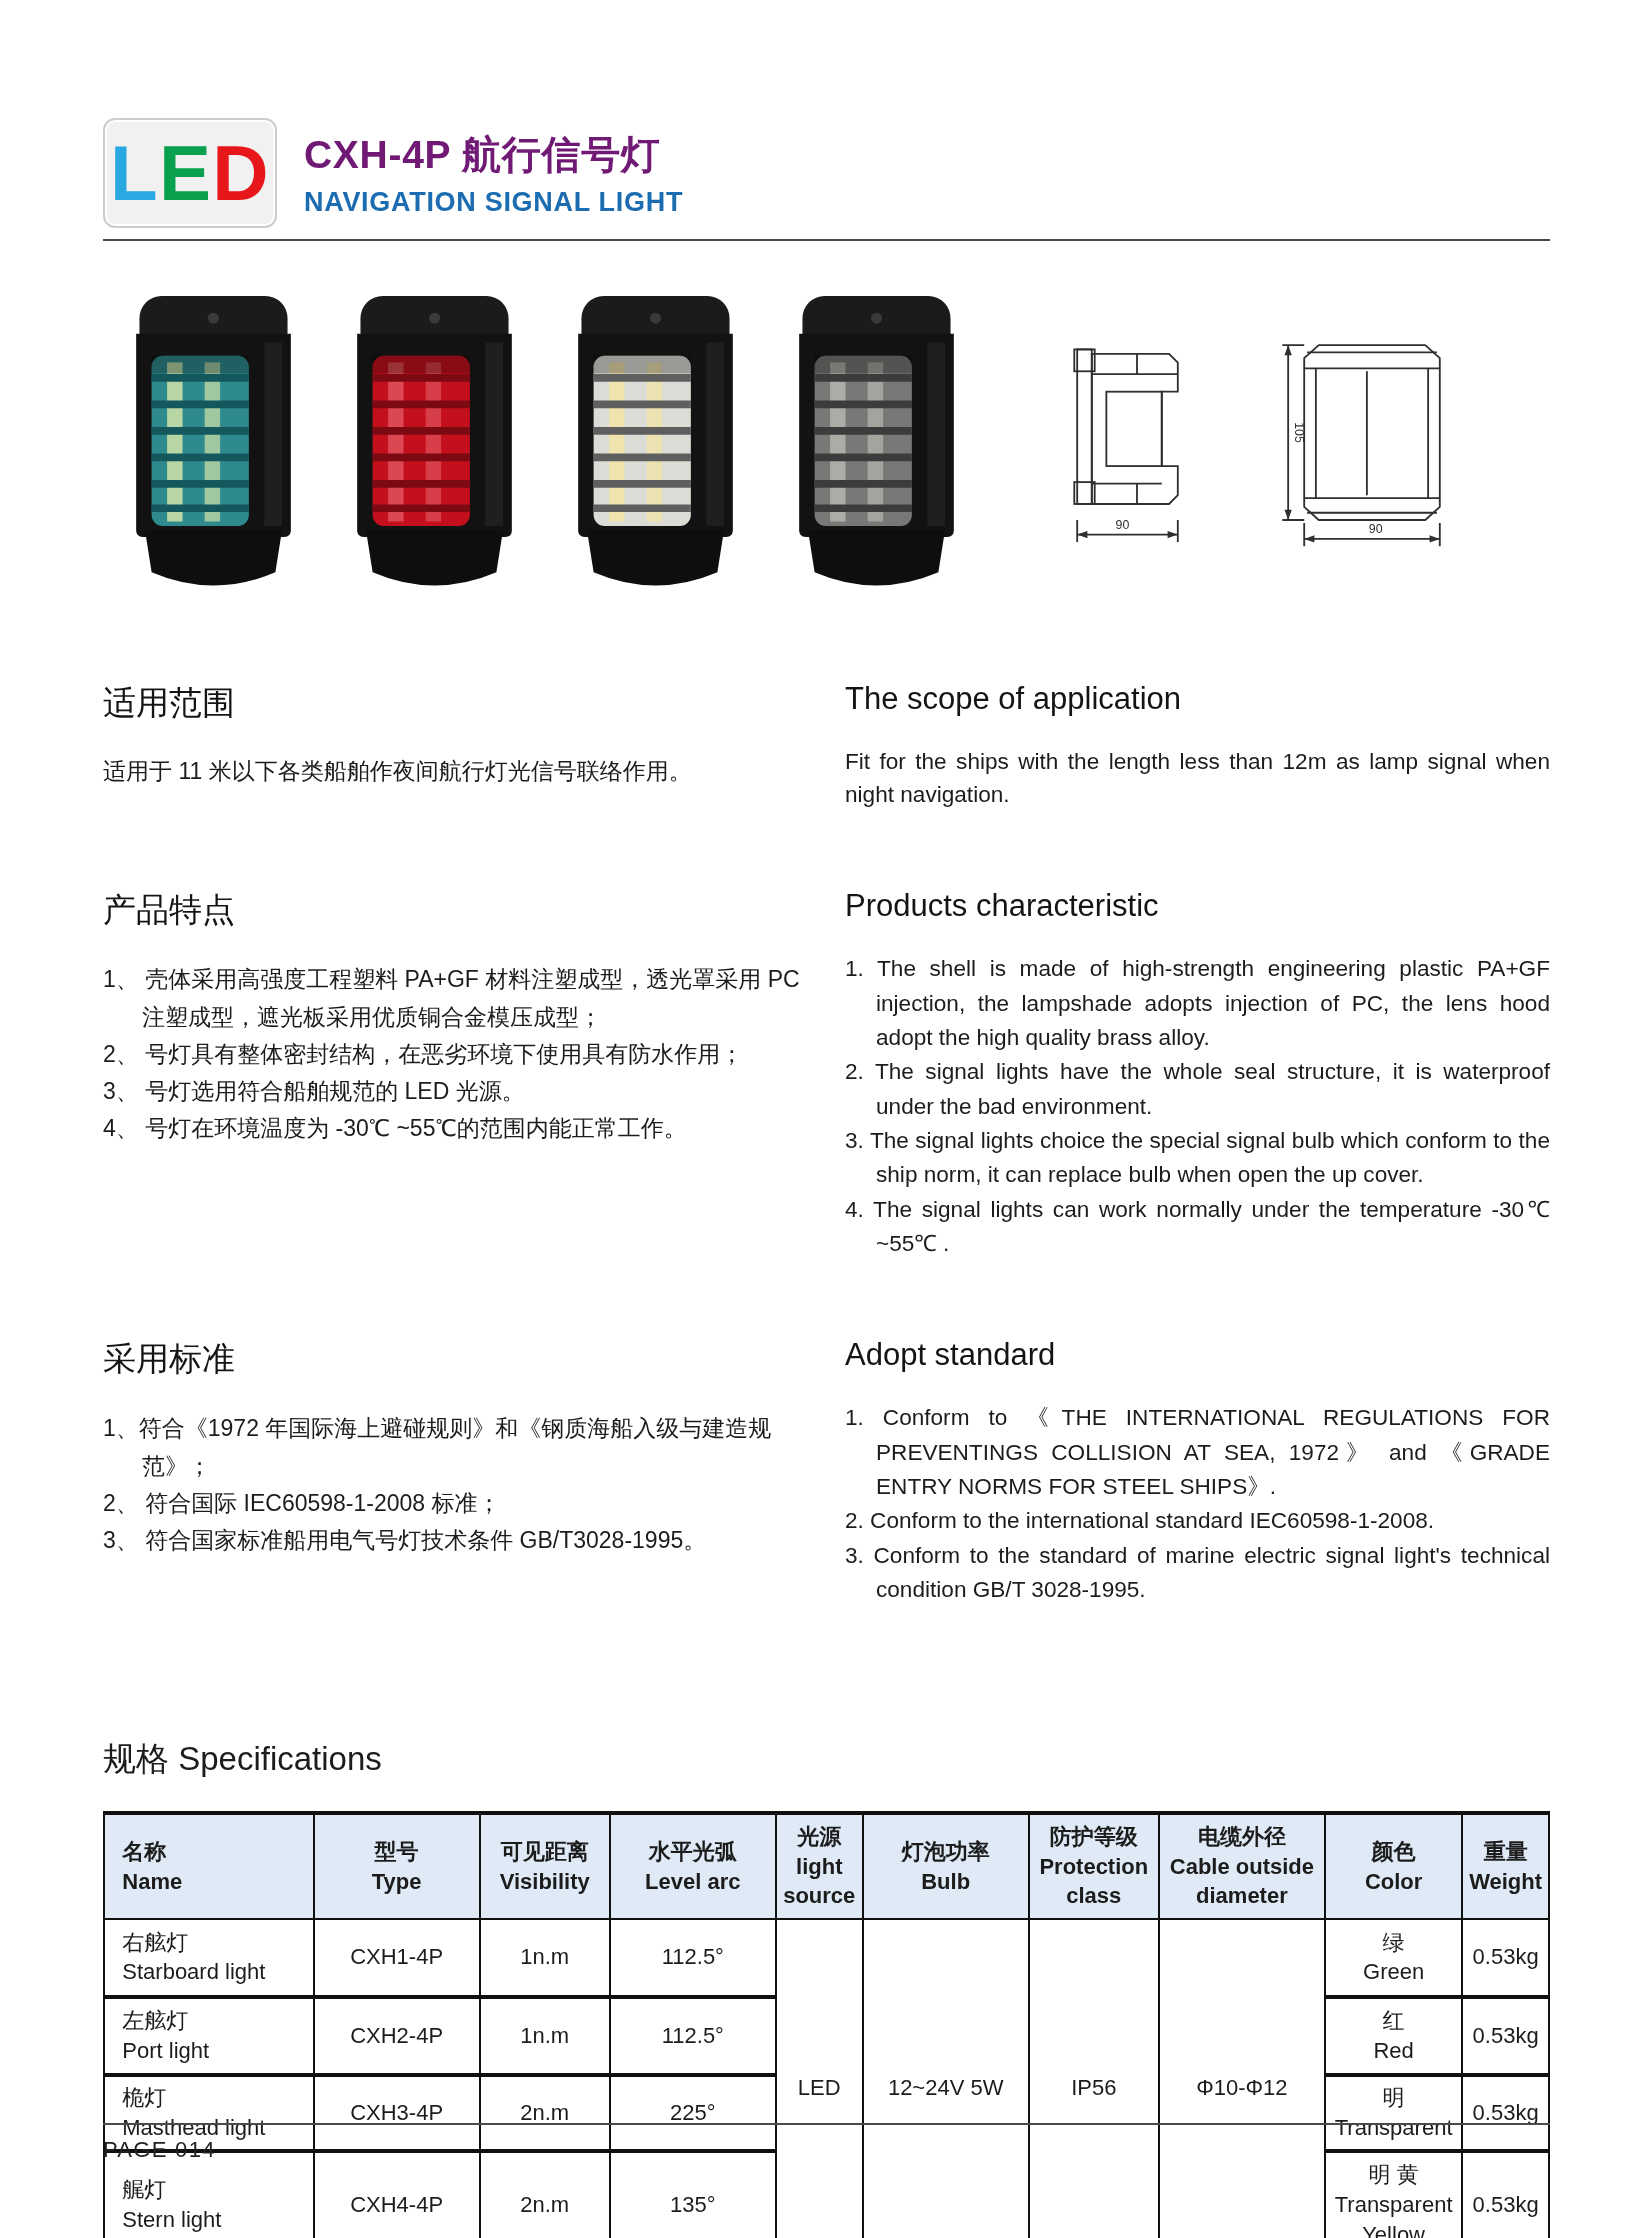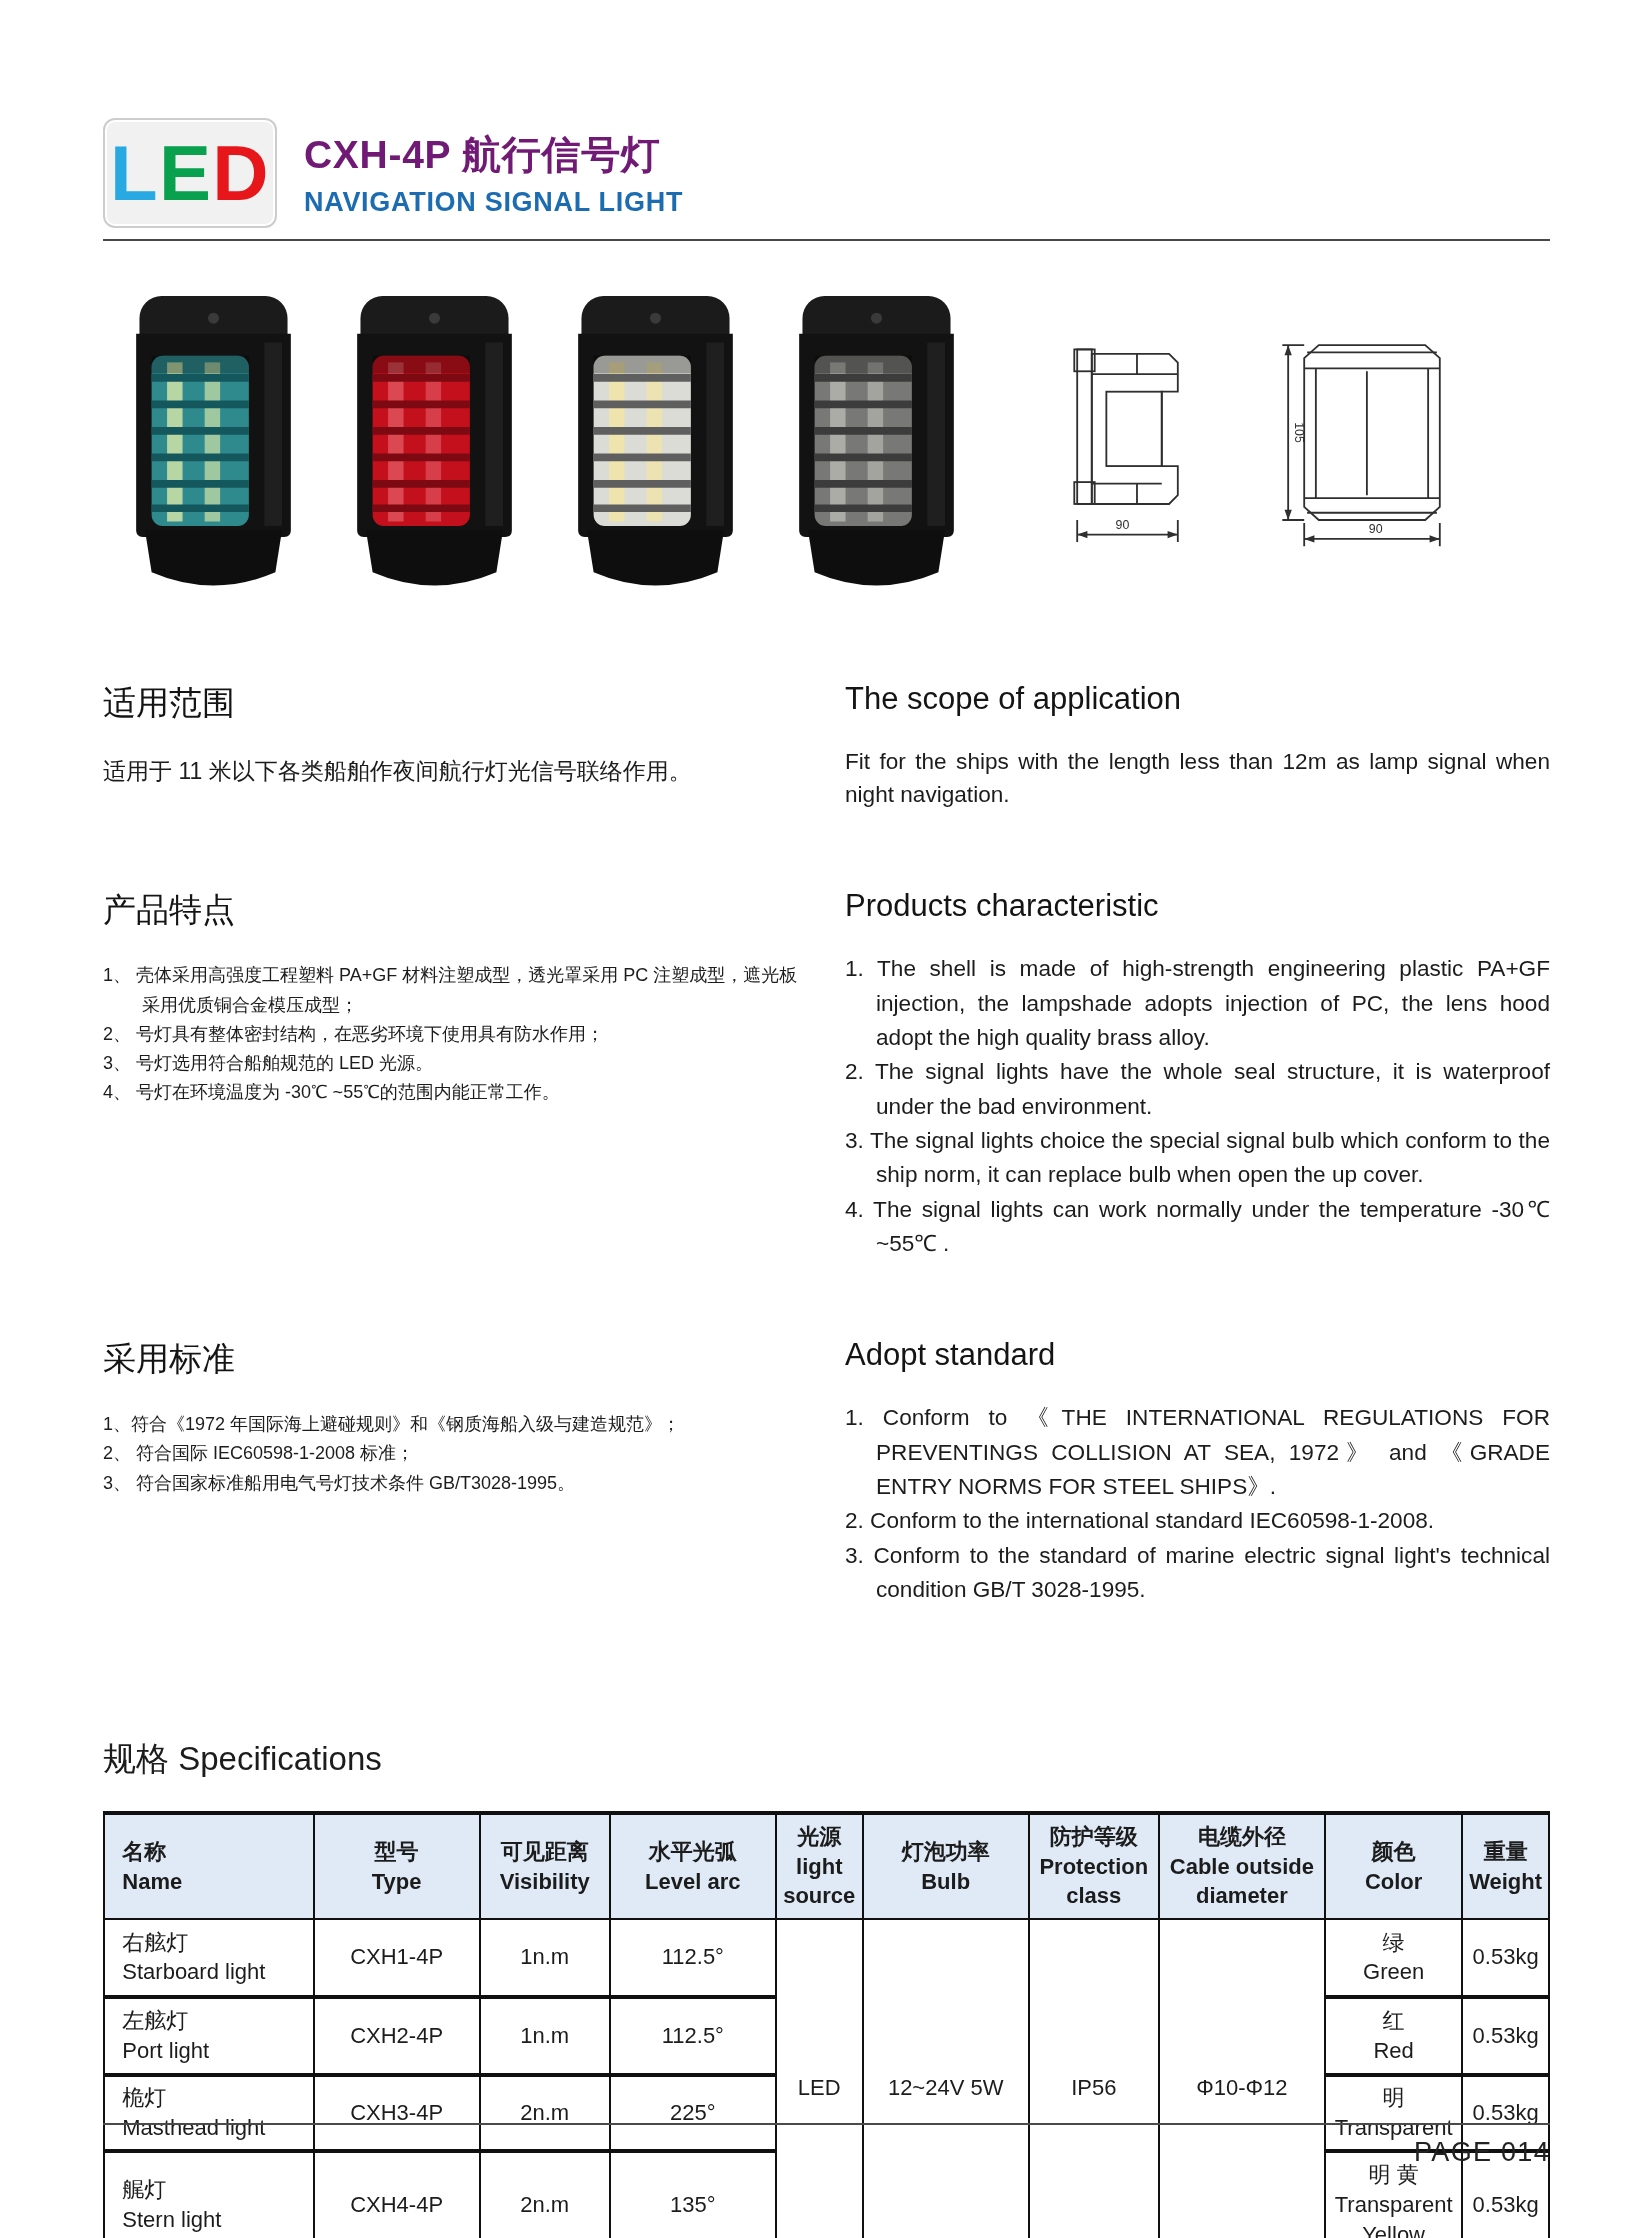--- a/index.html
+++ b/index.html
@@ -44,21 +44,21 @@
     display:grid;
     grid-template-columns:698px 1fr;
     column-gap:44px;
     margin-top:57px;
   }
   .sec{margin-bottom:52px;margin-top:24px;}
   .sec h2{font-size:33px;font-weight:400;margin:0 0 28px 0;color:#141414;}
   .sec.en h2{font-size:31px;}
   .sec p{font-size:23px;line-height:1.55;margin:0;}
   .sec.en p{font-size:22.6px;line-height:1.5;text-align:justify;}
-  .sec ul{list-style:none;margin:0;padding:0;font-size:18px;line-height:1.62;}
+  .sec ul{list-style:none;margin:0;padding:0;font-size:23px;line-height:1.62;}
   .sec.cn ul li{padding-left:39px;text-indent:-39px;}
   .sec.en ul{font-size:22.6px;line-height:1.52;}
   .sec.en ul li{padding-left:31px;text-indent:-31px;text-align:justify;}
 
   
   .spec-heading{font-size:33px;font-weight:400;margin:78px 0 29px 0;}
   table.spec{
     width:100%;
     border-collapse:collapse;
     font-size:22px;
@@ -80,21 +80,21 @@
   table.spec .colname{text-align:left;padding-left:17.3px;}
   table.spec tbody tr.r1,table.spec tbody tr.r2{height:78px;}
   table.spec tbody tr.r3{height:73px;}
   table.spec tbody tr.r4{height:105px;}
 
   
   .footer{
     position:absolute;left:103px;right:100px;top:2123px;
     border-top:2px solid #4a4a4a;
     padding-top:12px;
-    font-size:27px;letter-spacing:1.3px;color:#222;text-align:right;
+    font-size:22px;letter-spacing:1.3px;color:#222;
   }
 </style>
 </head>
 <body>
 
 <div class="page">
   <div class="content">
 
     <div class="header">
       <div class="logo">

